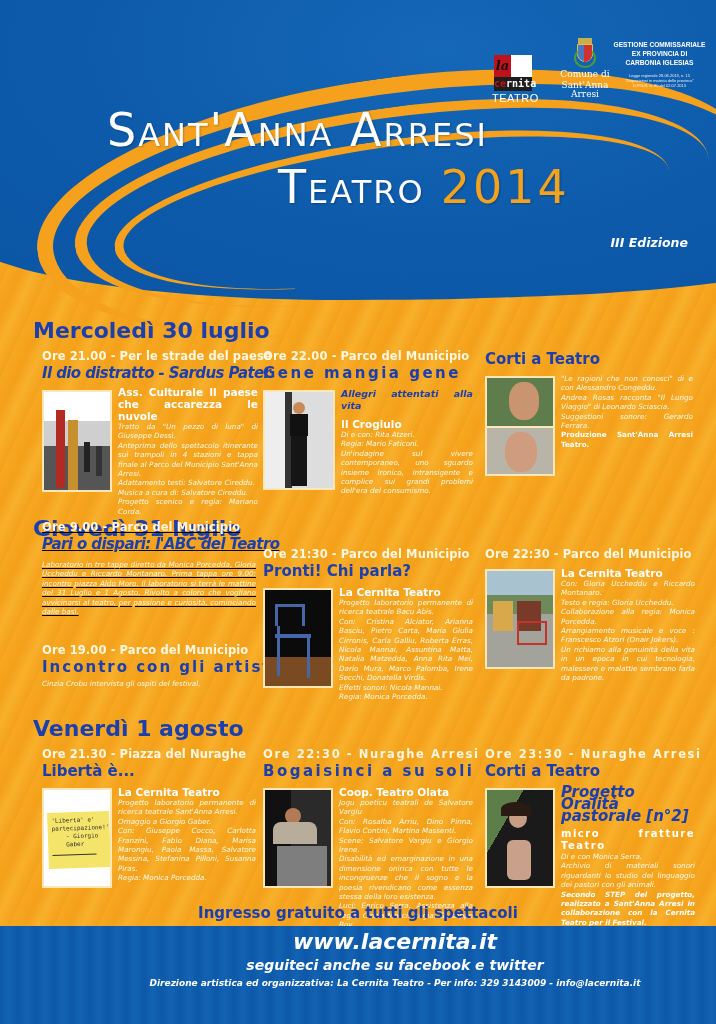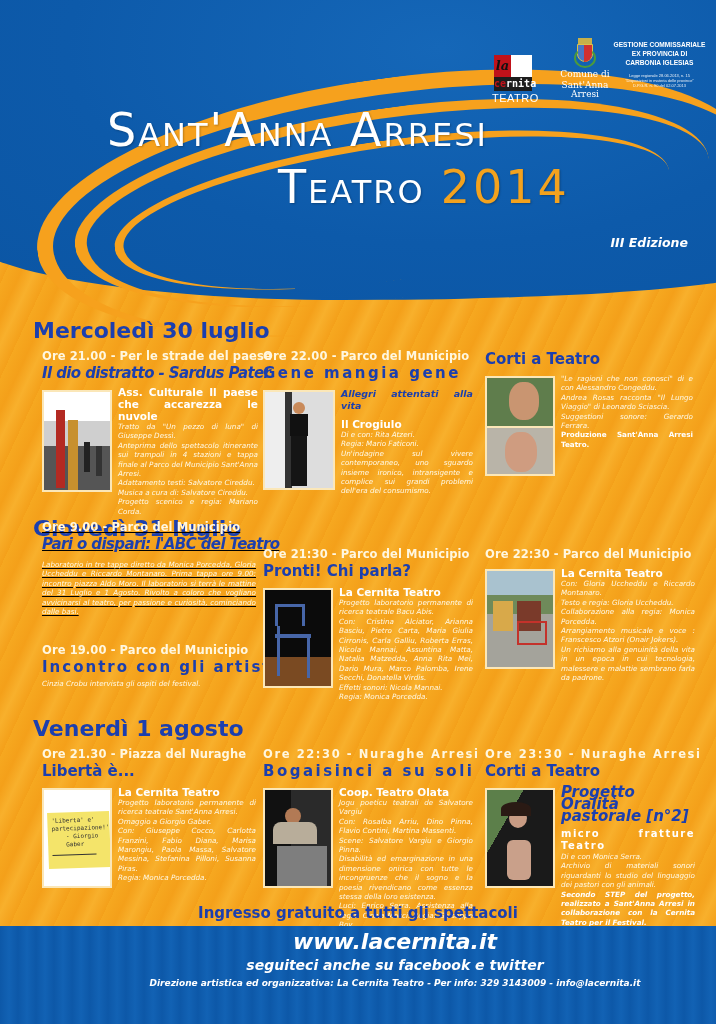--- a/index.html
+++ b/index.html
@@ -251,21 +251,21 @@
     <div class="ev-body">
       <div class="photo" style="width:70px;height:100px;background:linear-gradient(90deg,#111 0 40%, #2a2a2a 40% 100%);">
         <div style="position:absolute;left:20px;top:18px;width:16px;height:16px;border-radius:50%;background:#b27a55;"></div>
         <div style="position:absolute;left:8px;top:32px;width:44px;height:22px;background:#b8ad9a;border-radius:8px 8px 0 0;"></div>
         <div style="position:absolute;left:12px;top:56px;width:50px;height:40px;background:#7e7e7e;"></div>
       </div>
       <div class="ev-text" style="left:76px; top:-2px; width:134px;">
         <span class="lead">Coop. Teatro Olata</span>
         <p>Jogu poeticu teatrali de Salvatore Vargiu</p>
         <p>Con: Rosalba Arriu, Dino Pinna, Flavio Contini, Martina Massenti.</p>
-        <p>Scene: Salvatore Vargiu e Giorgio Pinna.</p>
+        <p>Scene: Salvatore Vargiu e Giorgio Irene.</p>
         <p>Disabilità ed emarginazione in una dimensione onirica con tutte le incongruenze che il sogno e la poesia rivendicano come essenza stessa della loro esistenza.</p>
         <p>Luci: Enrico Serra. Assistenza alla regia: Cinzia Mocci. Regia: Giuseppe Boy.</p>
       </div>
     </div>
   </div>
 
   <div class="event" style="left:485px; top:747px; width:210px;">
     <div class="ev-time" style="letter-spacing:1.6px;">Ore 23:30 - Nuraghe Arresi</div>
     <div class="ev-title">Corti a Teatro</div>
     <div class="ev-body">

